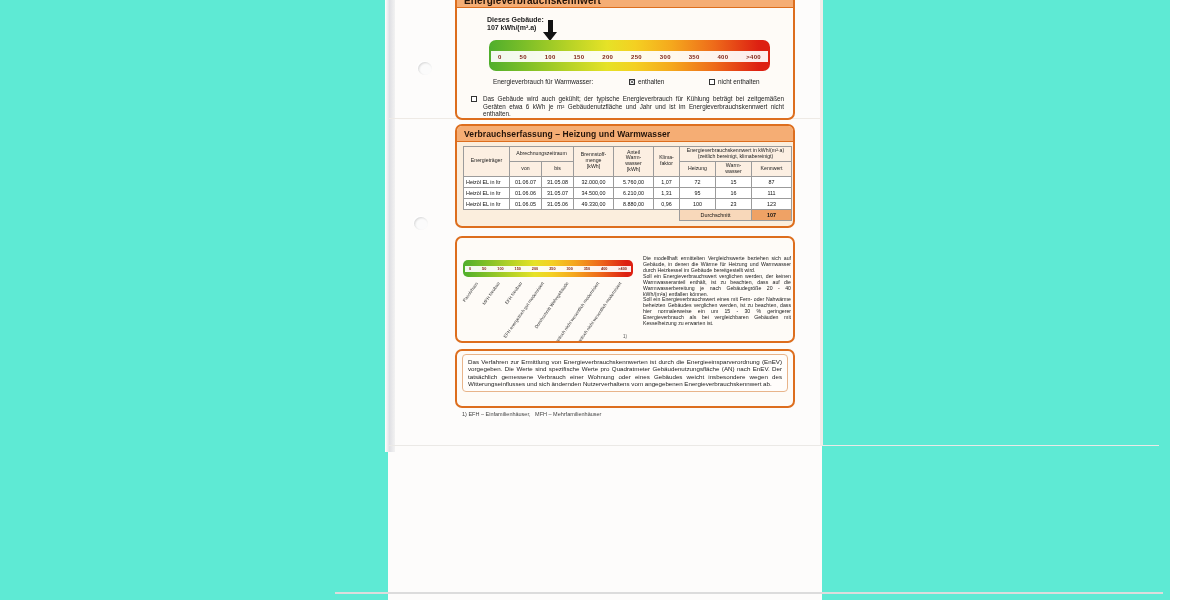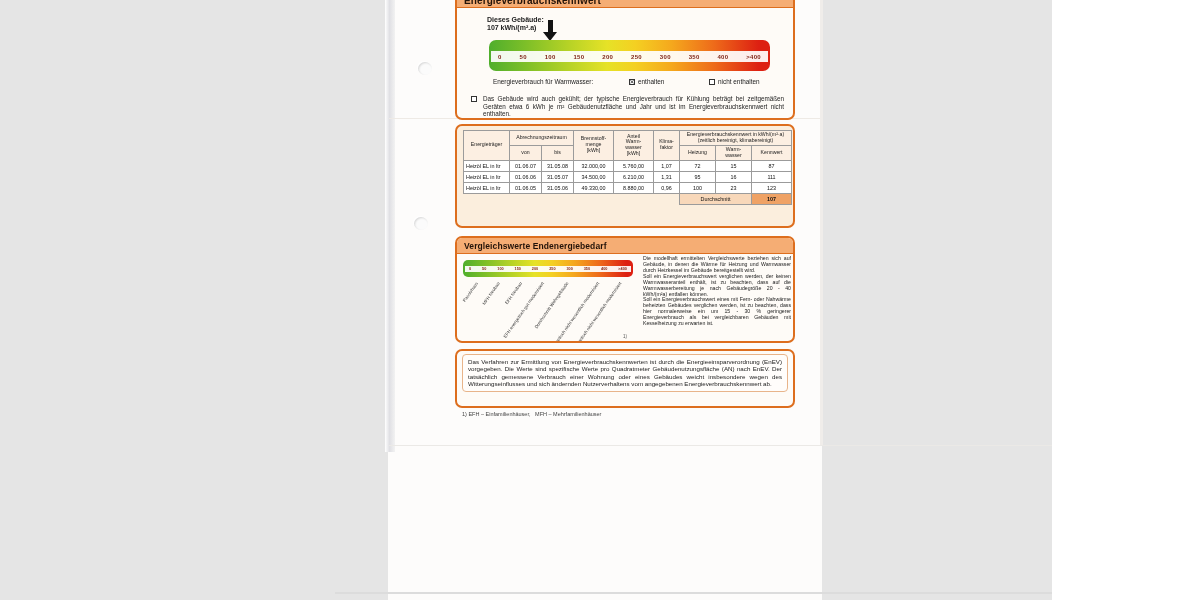--- a/index.html
+++ b/index.html
@@ -1,17 +1,17 @@
 <!DOCTYPE html>
 <html><head>
 <meta charset="utf-8">
 <style>
   * { margin:0; padding:0; box-sizing:border-box; }
   html,body { background:#ffffff; }
-  .page { position:relative; width:1052px; height:600px; background:#e5e5e5; overflow:hidden;
+  .page { position:relative; width:1170px; height:600px; background:#5eead4; overflow:hidden;
           font-family:"Liberation Sans", sans-serif; color:#1a1a1a; }
 
   
   .paper { position:absolute; left:388px; top:0; width:434px; height:600px; background:#fdfcfb; }
   .paper-left-edge { position:absolute; left:385px; top:0; width:10px; height:452px;
                      background:linear-gradient(to right,#ffffff,#e0e0e4 45%,#f2f2f2); }
   .paper-right-edge { position:absolute; left:820px; top:0; width:3px; height:446px; background:#f0edea; }
   .crease-1 { position:absolute; left:389px; top:118px; width:431px; height:1px; background:#eeeae5; }
   .crease-2 { position:absolute; left:389px; top:445px; width:770px; height:1px; background:#ebe9e6; }
   .bottom-line { position:absolute; left:335px; top:592px; width:828px; height:2px; background:#dcdcdc; }
@@ -133,20 +133,21 @@
       <span class="opt opt2">
         <span class="cb"></span>
         <span>nicht enthalten</span>
       </span>
     </div>
     <span class="cb cool-cb"></span>
     <div class="cool-note">Das Gebäude wird auch gekühlt; der typische Energieverbrauch für Kühlung beträgt bei zeitgemäßen Geräten etwa 6 kWh je m² Gebäudenutzfläche und Jahr und ist im Energieverbrauchskennwert nicht enthalten.</div>
   </div>
 
   <div class="sec sec2">
+    <div class="sec-head">Verbrauchserfassung – Heizung und Warmwasser</div>
     <table class="ctable">
       <colgroup>
         <col style="width:46px">
           <col style="width:32px">
           <col style="width:32px">
           <col style="width:40px">
         <col style="width:40px">
           <col style="width:26px">
           <col style="width:36px">
           <col style="width:36px">
@@ -214,21 +215,20 @@
           <tr class="avg-row">
           <td colspan="6" class="avg-spacer"></td>
           <td colspan="2" class="avg-label">Durchschnitt</td>
           <td class="avg-value">107</td>
         </tr>
       </tbody>
     </table>
   </div>
 
   <div class="sec sec3">
-    <div class="sec-head">Vergleichswerte Endenergiebedarf</div>
     <div class="scalebar scalebar-small">
       <div class="stripe stripe-small">
           <span>0</span>
           <span>50</span>
           <span>100</span>
           <span>150</span>
           <span>200</span>
           <span>250</span>
           <span>300</span>
           <span>350</span>

